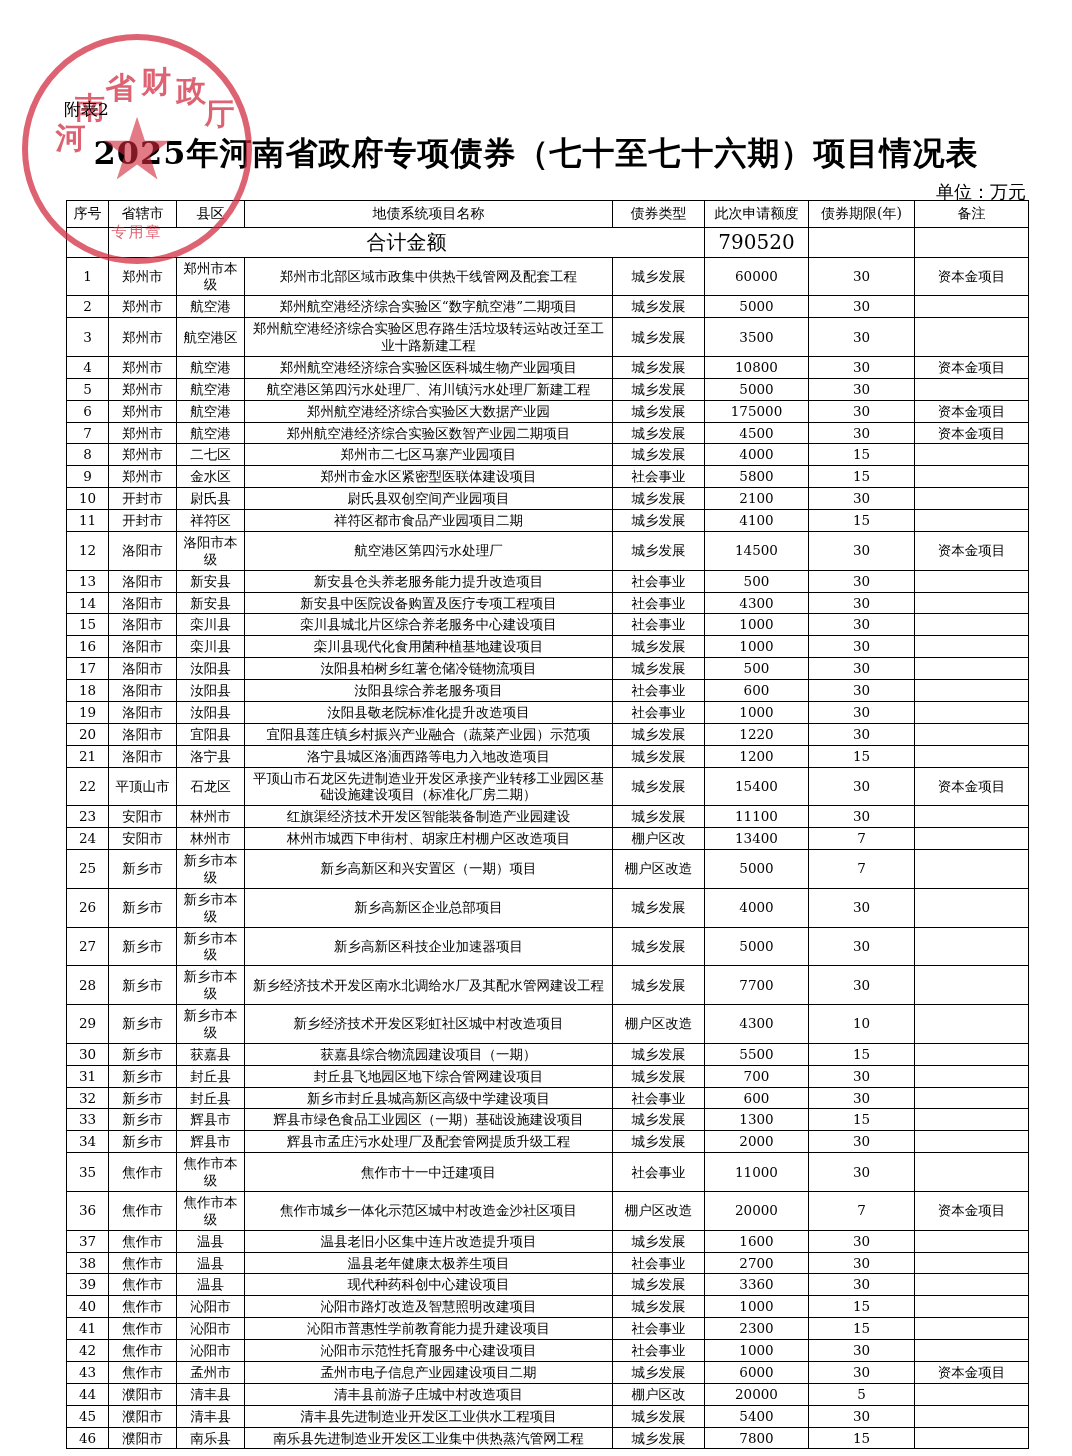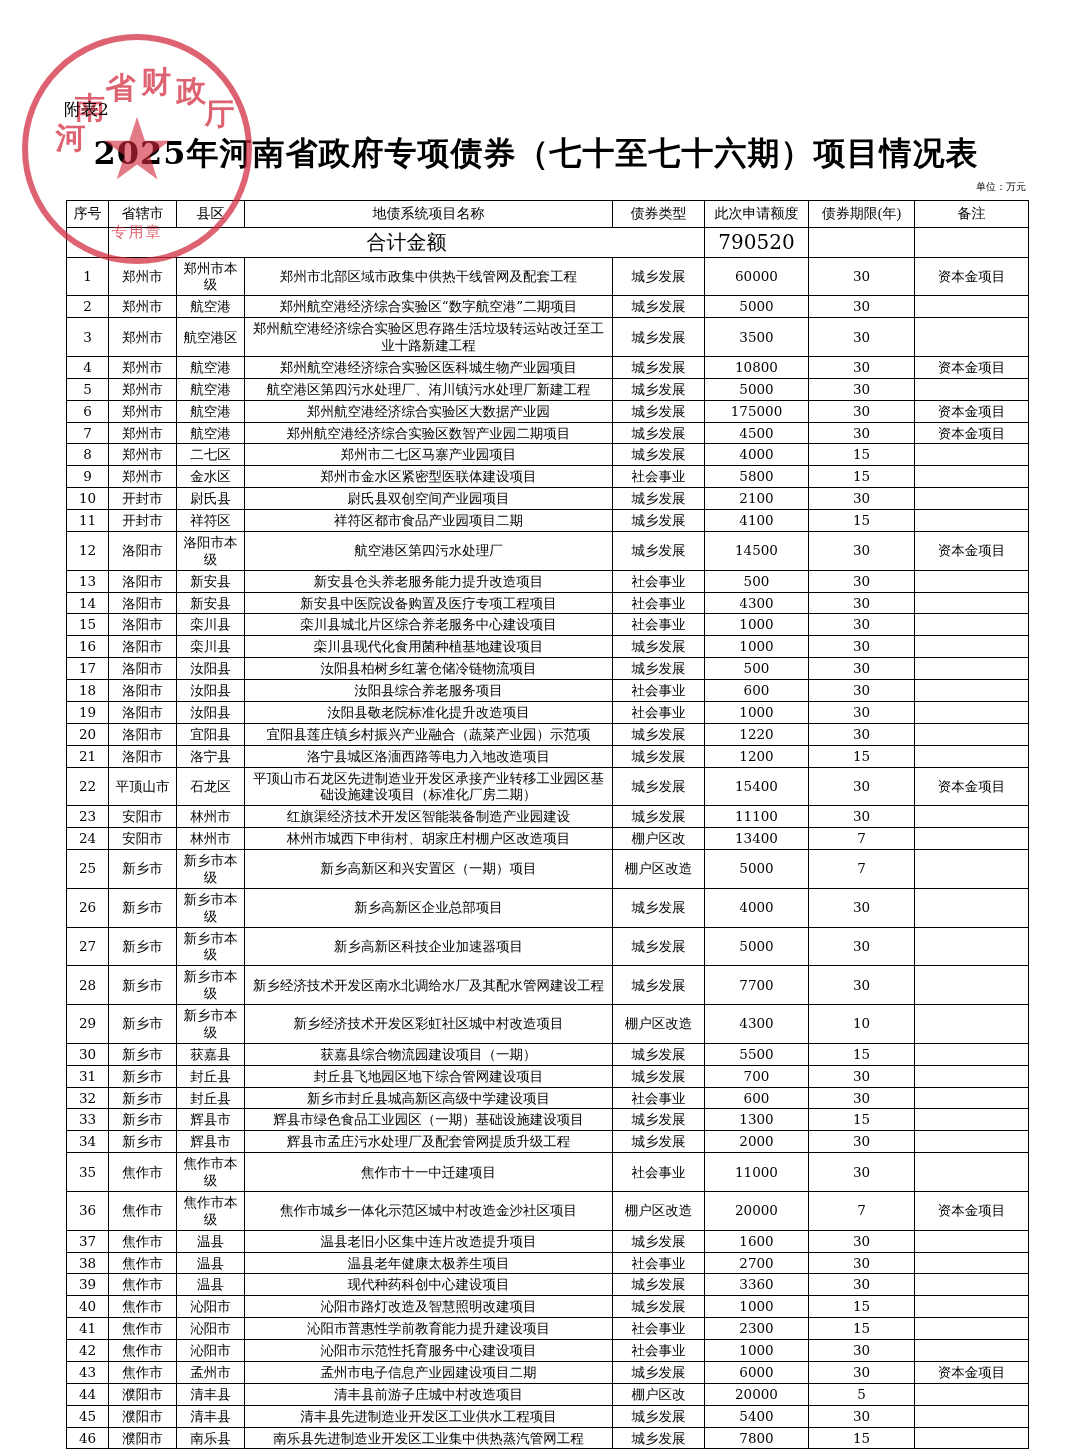--- a/index.html
+++ b/index.html
@@ -90,21 +90,21 @@
     text-align: center;
     font-size: 32px;
     font-weight: bold;
     font-family: "DejaVu Serif", "Liberation Serif", serif;
     letter-spacing: 1px;
   }
   .unit-note {
     position: absolute;
     top: 180px;
     right: 46px;
-    font-size: 10px;
+    font-size: 18px;
     font-family: Liberation Sans, sans-serif;
   }
 
   
   .table-wrap {
     position: absolute;
     left: 66px;
     top: 200px;
     width: 962px;
   }
@@ -120,21 +120,20 @@
     line-height: 1.25;
     padding: 2px 2px;
     text-align: center;
     vertical-align: middle;
     word-break: break-all;
   }
   table.main th {
     font-weight: normal;
     font-size: 14px;
     padding: 4px 2px;
-    font-family: Liberation Serif, serif;
   }
   td.name {
     text-align: center;
   }
   col.c-idx { width: 42px; }
   col.c-city { width: 68px; }
   col.c-county { width: 68px; }
   col.c-name { width: 368px; }
   col.c-type { width: 92px; }
   col.c-amt { width: 104px; }

